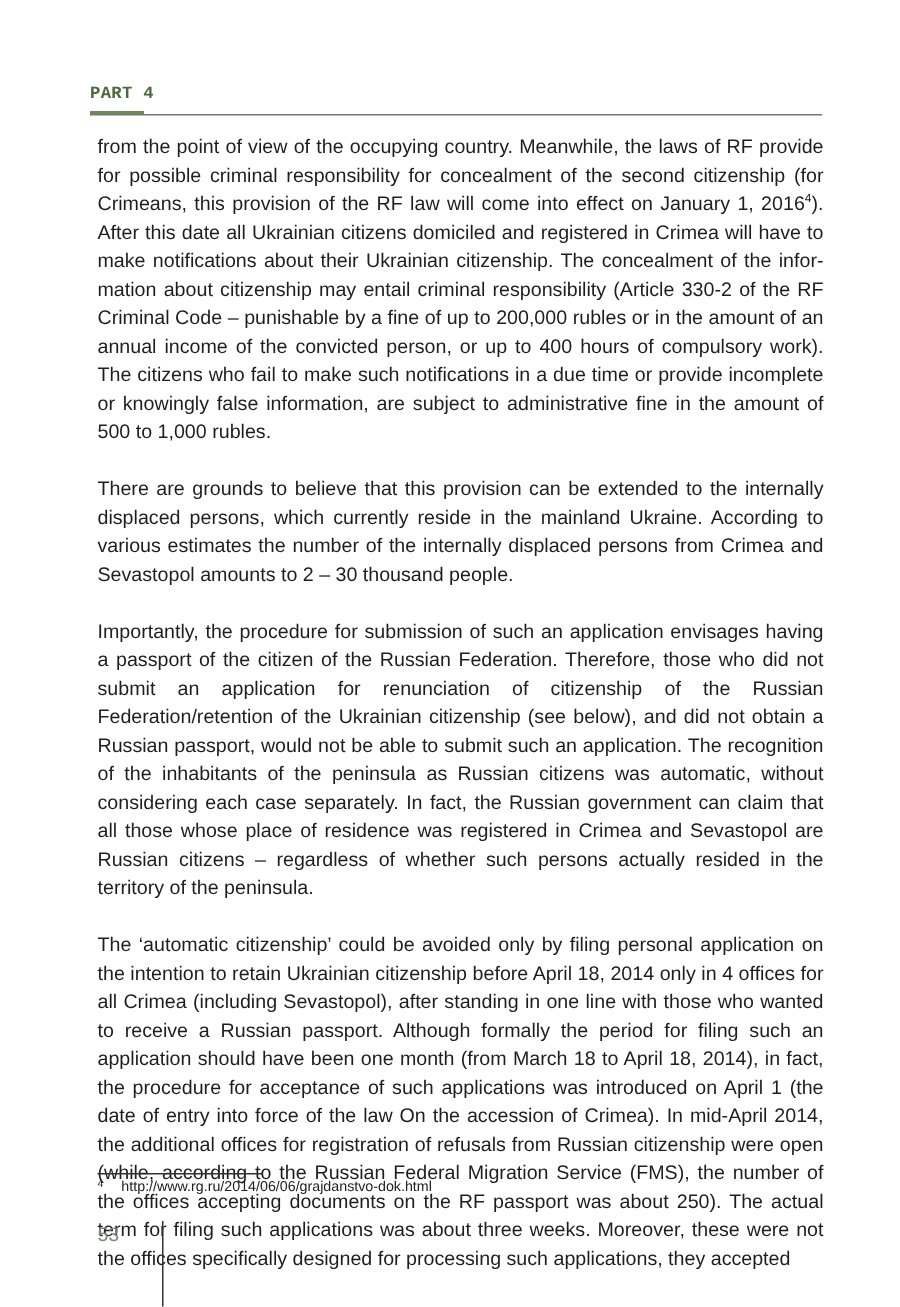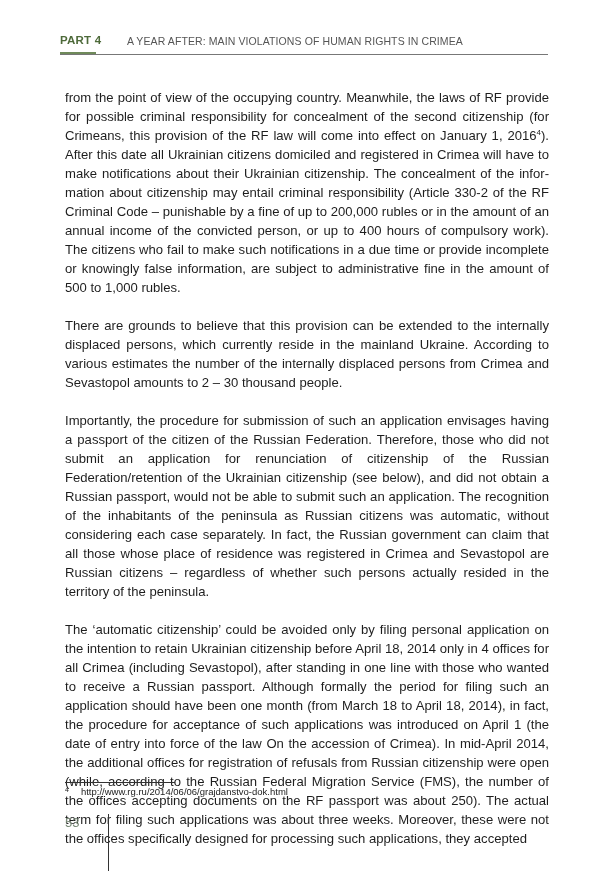--- a/index.html
+++ b/index.html
@@ -11,23 +11,24 @@
       width: 600px;
       height: 871px;
       position: relative;
       overflow: hidden;
       font-family: "Liberation Sans", "DejaVu Sans", sans-serif;
       color: #1e1e1e;
     }
     .running-header {
       position: absolute;
       left: 60px;
-      top: 34px;
+      top: 56px;
       width: 488px;
       height: 20px;
+      font-family: Liberation Mono, monospace;
     }
     .part-label {
       position: absolute;
       left: 0;
       top: 0;
       font-size: 11.5px;
       font-weight: bold;
       color: #4e6a3a;
       letter-spacing: 0.2px;
     }
@@ -111,21 +112,20 @@
       vertical-align: super;
       line-height: 0;
     }
   </style>
 </head>
 <body>
 
 <div class="running-header">
   <span class="part-label">PART 4</span>
   <div class="part-underline"></div>
-  <span class="header-title">A YEAR AFTER: MAIN VIOLATIONS OF HUMAN RIGHTS IN CRIMEA</span>
   <div class="header-rule"></div>
 </div>
 
 <div class="body-text">
   <p><span>from the point of view of the occupying country. Meanwhile, the laws of RF provide for possible criminal responsibility for concealment of the second citizenship (for Crimeans, this provision of the RF law will come into effect on January 1, 2016</span><sup class="fn">4</sup><span>). After this date all Ukrainian citizens domiciled and registered in Crimea will have to make notifications about their Ukrainian citizenship. The concealment of the infor­mation about citizenship may entail criminal responsibility (Article 330-2 of the RF Criminal Code – punishable by a fine of up to 200,000 rubles or in the amount of an annual income of the convicted person, or up to 400 hours of compulsory work). The citizens who fail to make such notifications in a due time or provide incomplete or knowingly false information, are subject to administrative fine in the amount of 500 to 1,000 rubles.</span></p>
   <p>There are grounds to believe that this provision can be extended to the internally displaced persons, which currently reside in the mainland Ukraine. According to various estimates the number of the internally displaced persons from Crimea and Sevastopol amounts to 2 – 30 thousand people.</p>
   <p>Importantly, the procedure for submission of such an application envisag­es having a passport of the citizen of the Russian Federation. Therefore, those who did not submit an application for renunciation of citizenship of the Rus­sian Federation/retention of the Ukrainian citizenship (see below), and did not obtain a Russian passport, would not be able to submit such an application. The recognition of the inhabitants of the peninsula as Russian citizens was automat­ic, without considering each case separately. In fact, the Russian government can claim that all those whose place of residence was registered in Crimea and Sevas­topol are Russian citizens – regardless of whether such persons actually resided in the territory of the peninsula.</p>
   <p>The ‘automatic citizenship’ could be avoided only by filing personal application on the intention to retain Ukrainian citizenship before April 18, 2014 only in 4 offic­es for all Crimea (including Sevastopol), after standing in one line with those who wanted to receive a Russian passport. Although formally the period for filing such an application should have been one month (from March 18 to April 18, 2014), in fact, the procedure for acceptance of such applications was introduced on April 1 (the date of entry into force of the law On the accession of Crimea). In mid-April 2014, the additional offices for registration of refusals from Russian citizenship were open (while, according to the Russian Federal Migration Service (FMS), the number of the offices accepting documents on the RF passport was about 250). The actual term for filing such applications was about three weeks. Moreover, these were not the offices specifically designed for processing such applications, they accepted</p>
 </div>
 

